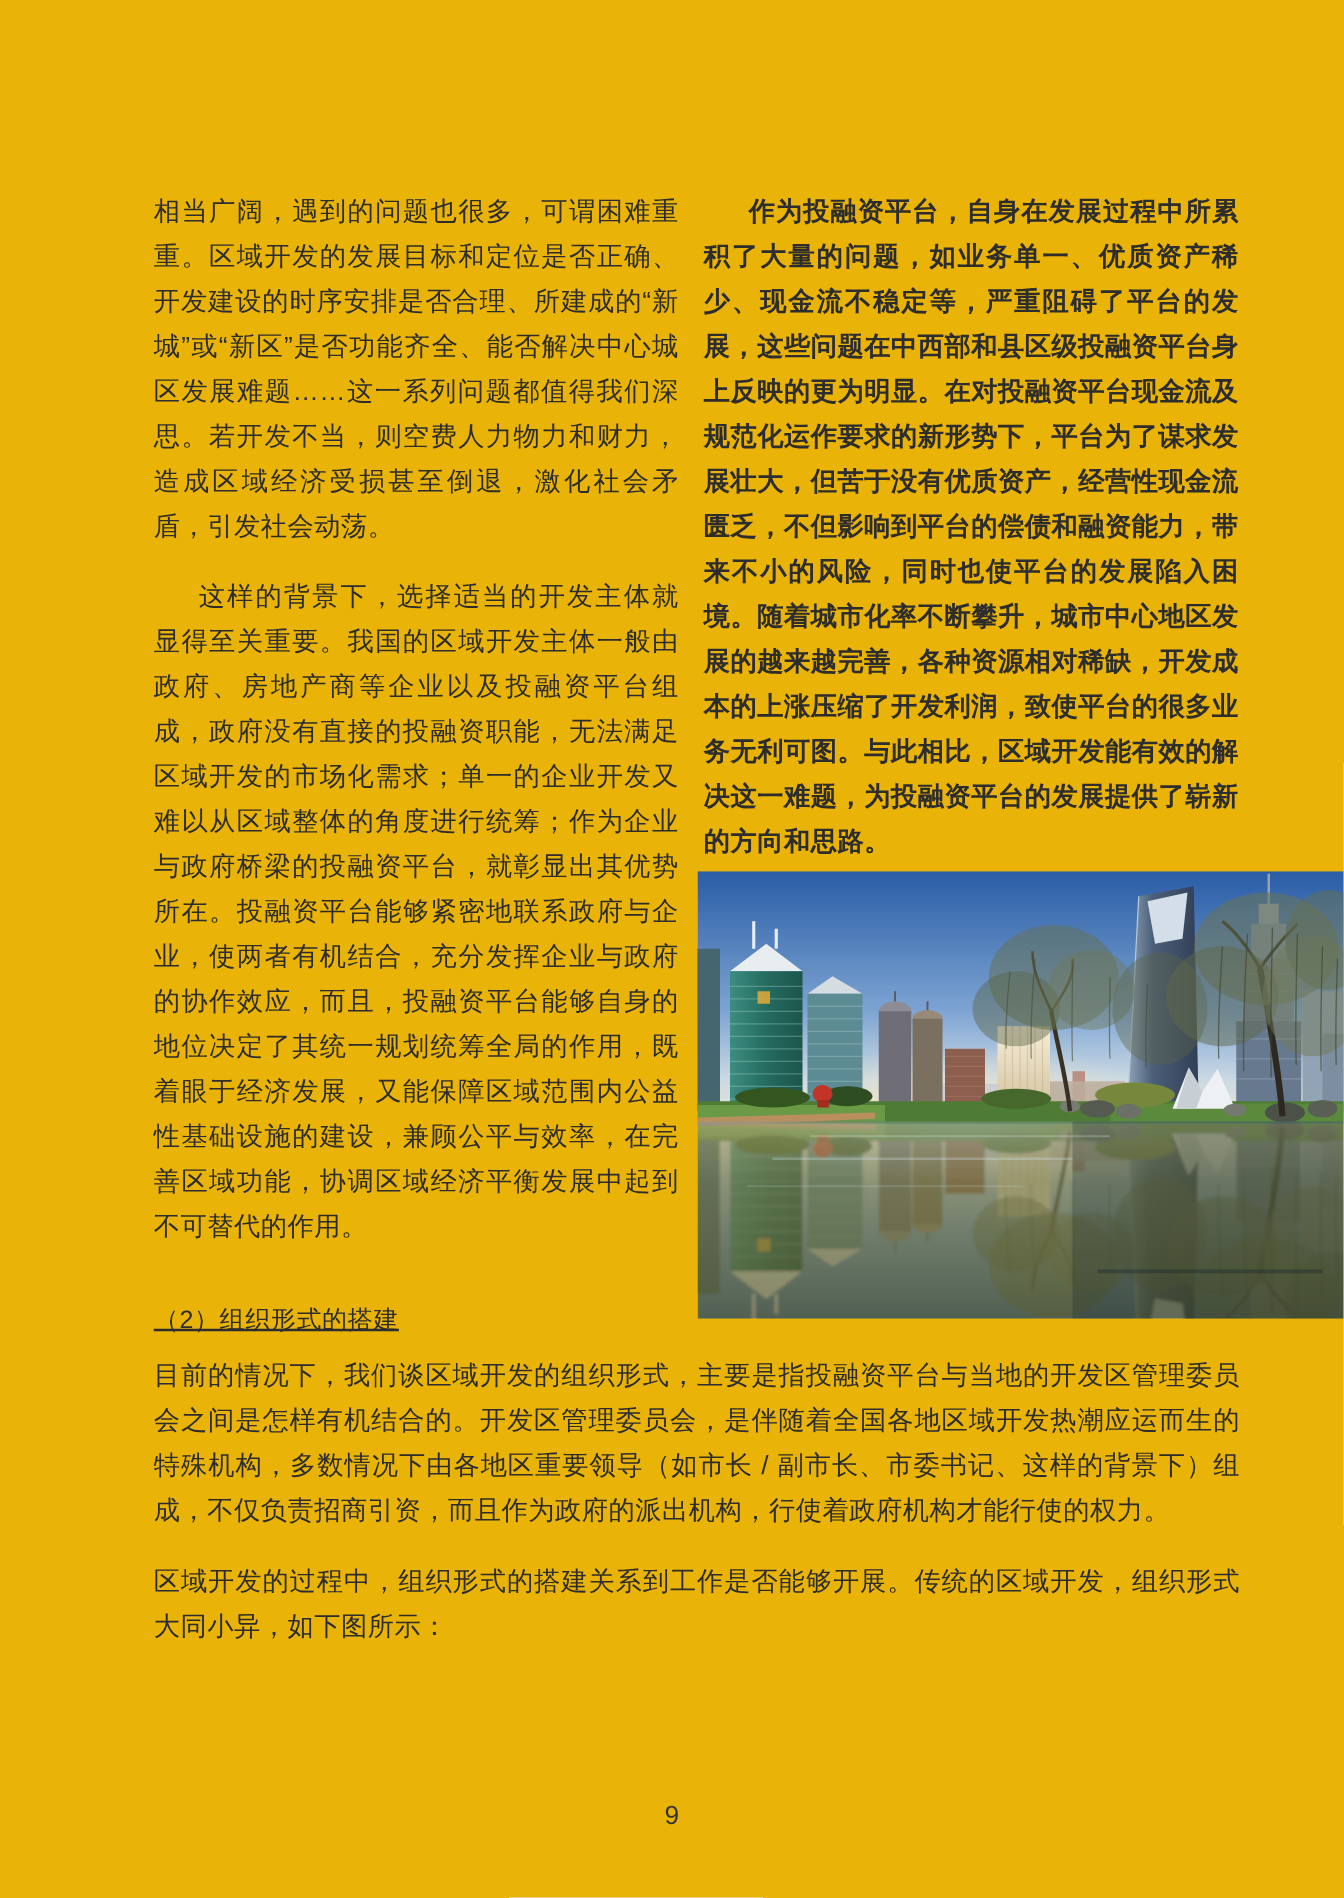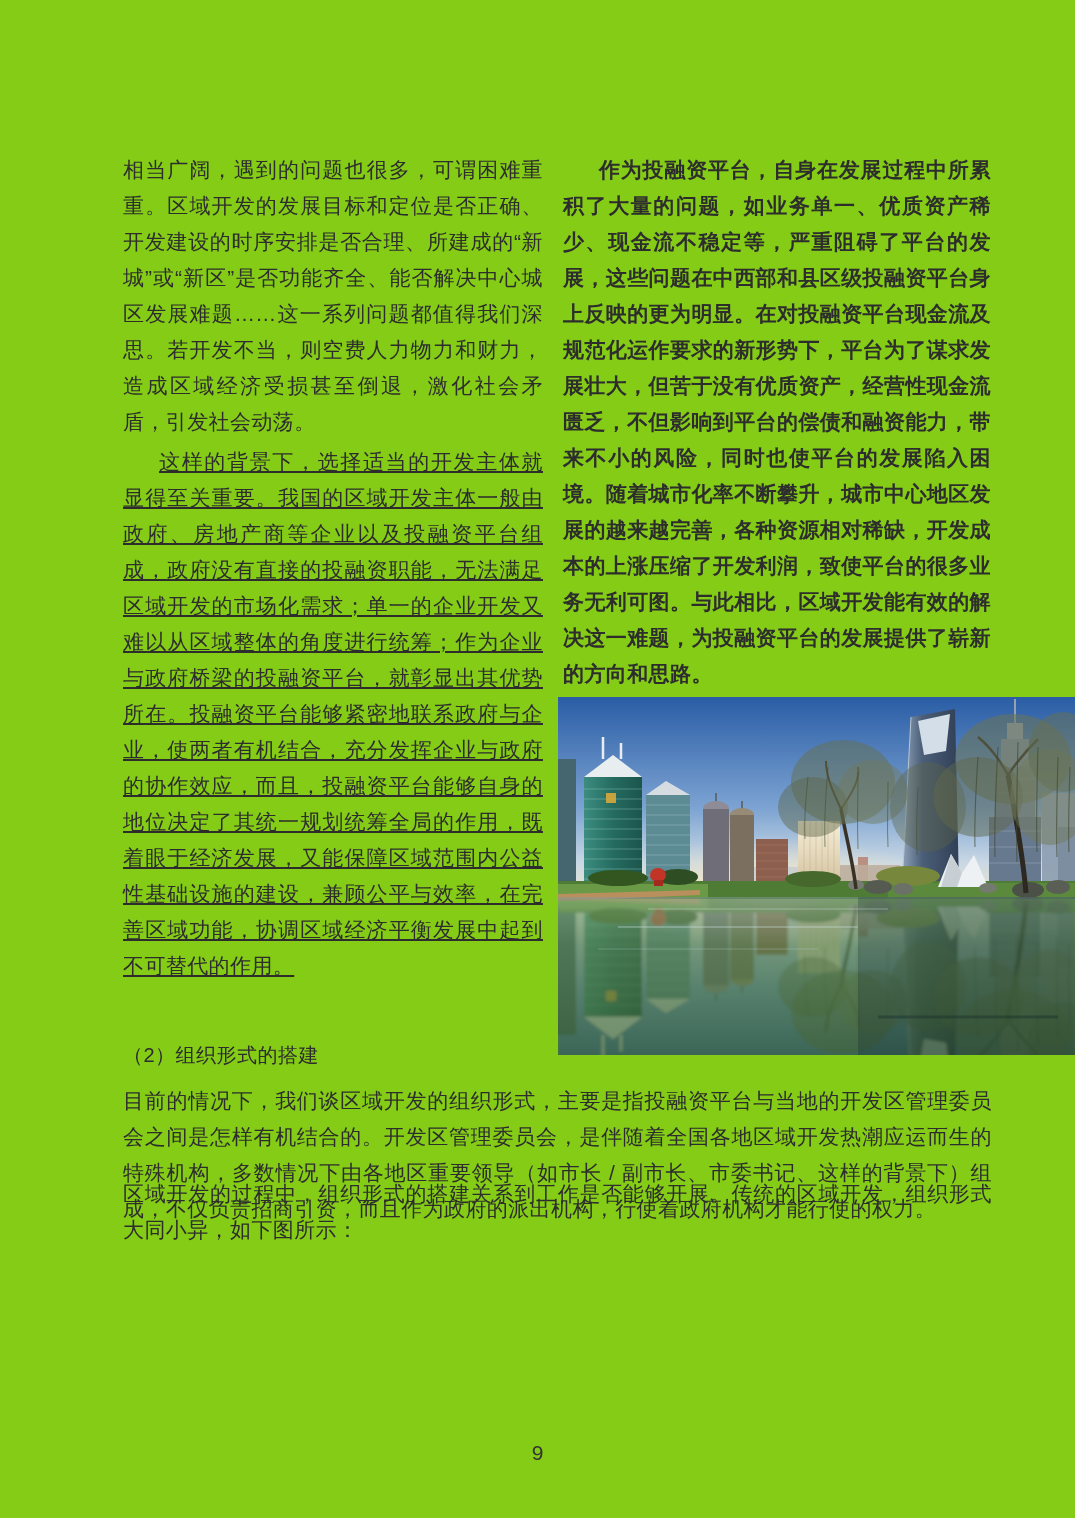--- a/index.html
+++ b/index.html
@@ -1,47 +1,47 @@
 <!DOCTYPE html>
 <html><head>
 <meta charset="utf-8">
 <style>
   html,body{margin:0;padding:0;background:#e8e8e8;}
   .page{
     position:relative;
     width:1075px;height:1518px;
     margin:0 auto;
-    background:#84cc16;
+    background:#eab308;
     font-family:"Liberation Sans","DejaVu Sans",sans-serif;
     color:#2d2d2d;
     overflow:hidden;
   }
   .para{
     margin:0;
     font-size:21px;
     line-height:36px;
     text-align:justify;
     letter-spacing:0.4px;
     word-break:break-all;
   }
   .col-left{position:absolute;left:123px;top:152px;width:420px;}
   .col-right{position:absolute;left:563px;top:152px;width:428px;font-weight:bold;}
   .indent{text-indent:36px;}
-  .gap{margin-top:4px;text-decoration:underline;}
+  .gap{margin-top:20px;}
   .photo{
     position:absolute;left:558px;top:697px;width:517px;height:358px;
     margin:0;line-height:0;
   }
   .photo svg{display:block;}
   .section-heading{
     position:absolute;left:123px;top:1042px;width:430px;
-    margin:0;font-size:20px;font-weight:400;letter-spacing:0.5px;
+    margin:0;font-size:20px;font-weight:400;letter-spacing:0.5px;text-decoration:underline;
   }
   .wide1{position:absolute;left:123px;top:1083px;width:869px;}
-  .wide2{position:absolute;left:123px;top:1176px;width:869px;}
+  .wide2{position:absolute;left:123px;top:1248px;width:869px;}
   .page-number{
     position:absolute;left:0;top:1441px;width:1075px;
     text-align:center;font-size:21px;color:#333;
   }
 </style>
 </head>
 <body>
 
 <div class="page">
 

